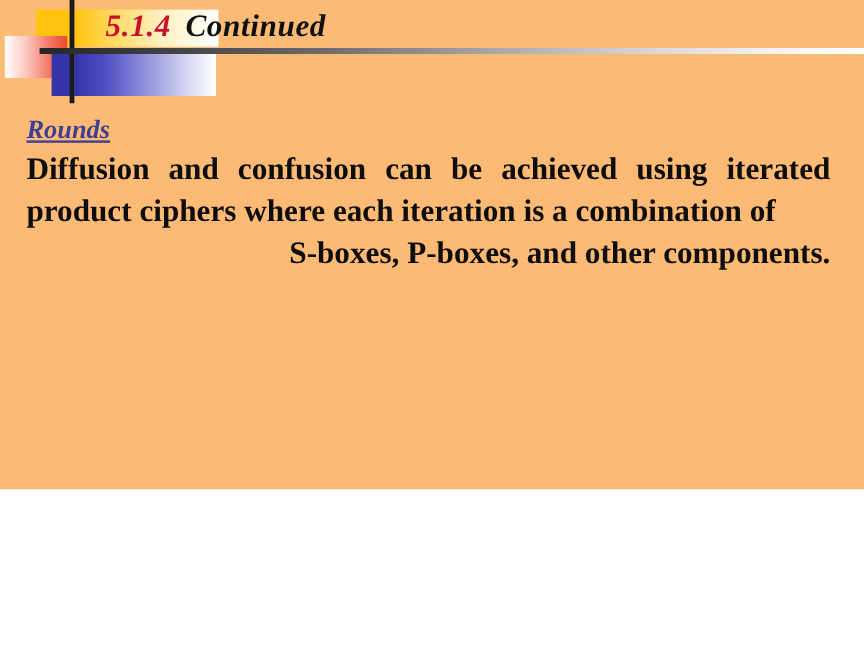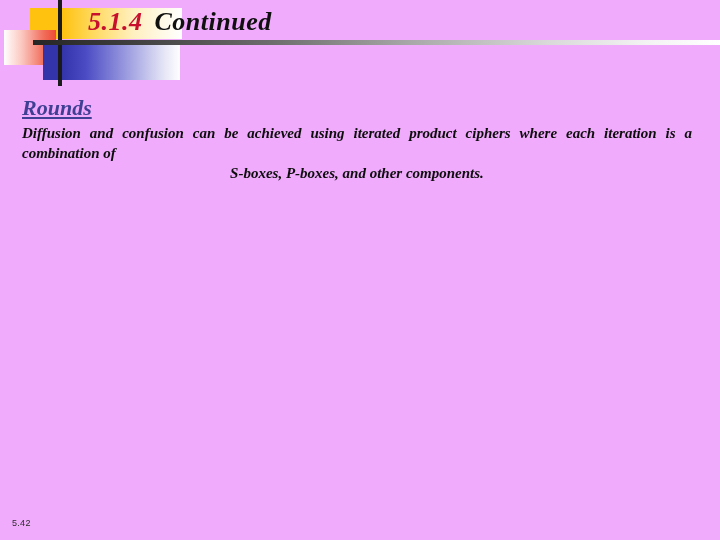--- a/index.html
+++ b/index.html
@@ -8,22 +8,22 @@
     padding: 0;
     background: #ffffff;
   }
   body {
     font-family: "Liberation Serif", "DejaVu Serif", serif;
   }
 
   .slide {
     position: relative;
     width: 720px;
-    height: 540px;
-    background: #f0abfc;
+    height: 408px;
+    background: #fdba74;
     overflow: hidden;
   }
 
   
   .deco {
     position: absolute;
     left: 0;
     top: 0;
     width: 300px;
     height: 92px;
@@ -120,28 +120,27 @@
     color: #3F3F93;
     font-size: 22px;
     font-weight: bold;
     font-style: italic;
     line-height: 1.2;
     margin: 0 0 3px 0;
     text-decoration: underline;
   }
   .para {
     color: #0d0d0d;
-    font-size: 15px;
+    font-size: 26px;
     font-weight: bold;
-    font-style: italic;
     line-height: 1.33;
     text-align: justify;
     margin: 0;
   }
-  .para .lastline { display: block; text-align: center; }
+  .para .lastline { display: block; text-align: right; }
 
   
   .footer {
     position: absolute;
     left: 12px;
     top: 518px;
     font-family: "Liberation Sans", "DejaVu Sans", sans-serif;
     font-size: 9px;
     color: #2b2b2b;
     letter-spacing: 0.3px;

